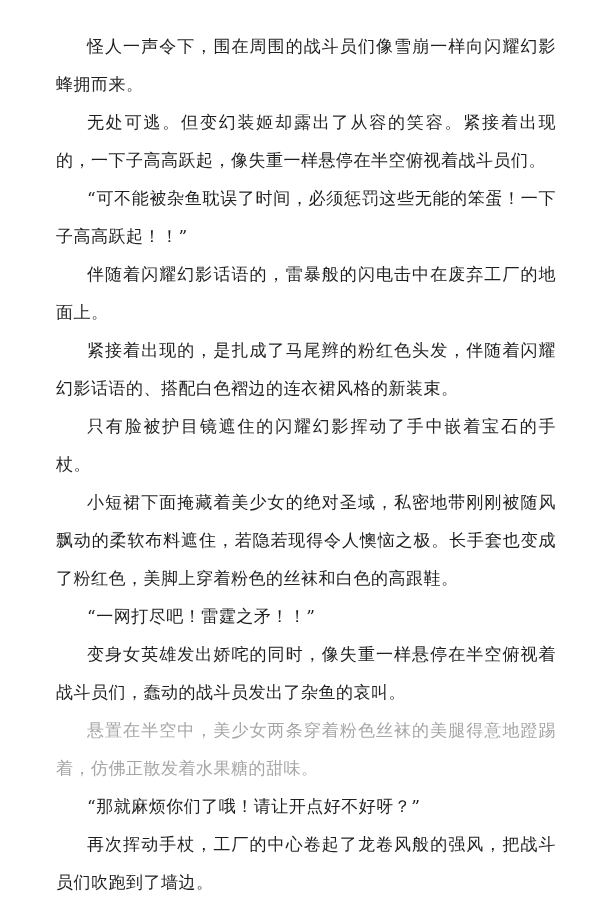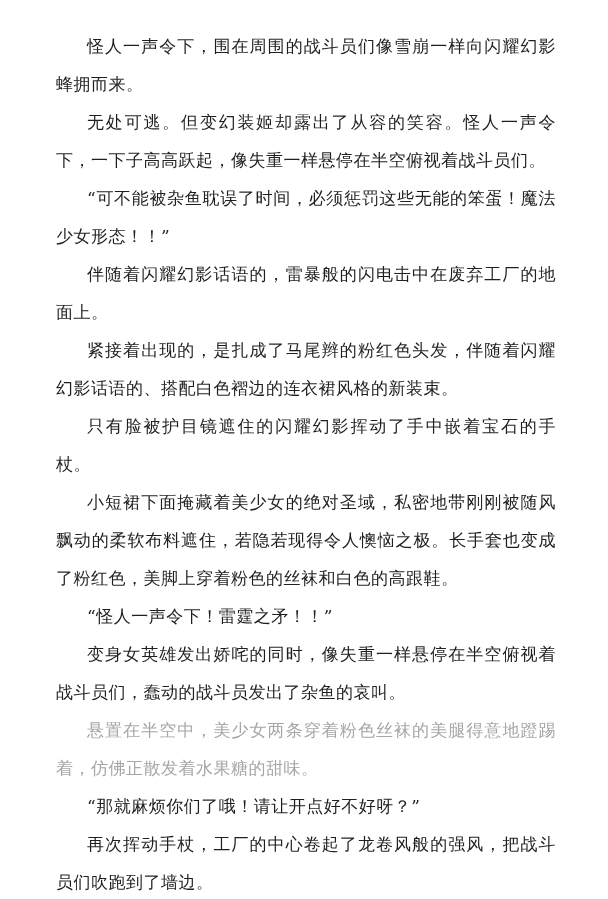--- a/index.html
+++ b/index.html
@@ -32,24 +32,24 @@
   }
   .page p.para.dim {
     color: var(--dim-color, #a6a6a6);
   }
 </style>
 </head>
 <body>
 
 <main class="page">
     <p class="para">怪人一声令下，围在周围的战斗员们像雪崩一样向闪耀幻影蜂拥而来。</p>
-    <p class="para">无处可逃。但变幻装姬却露出了从容的笑容。怪人一声令下，一下子高高跃起，像失重一样悬停在半空俯视着战斗员们。</p>
-    <p class="para">“可不能被杂鱼耽误了时间，必须惩罚这些无能的笨蛋！魔法少女形态！！”</p>
+    <p class="para">无处可逃。但变幻装姬却露出了从容的笑容。紧接着出现的，一下子高高跃起，像失重一样悬停在半空俯视着战斗员们。</p>
+    <p class="para">“可不能被杂鱼耽误了时间，必须惩罚这些无能的笨蛋！一下子高高跃起！！”</p>
     <p class="para">伴随着闪耀幻影话语的，雷暴般的闪电击中在废弃工厂的地面上。</p>
     <p class="para">紧接着出现的，是扎成了马尾辫的粉红色头发，伴随着闪耀幻影话语的、搭配白色褶边的连衣裙风格的新装束。</p>
     <p class="para">只有脸被护目镜遮住的闪耀幻影挥动了手中嵌着宝石的手杖。</p>
     <p class="para">小短裙下面掩藏着美少女的绝对圣域，私密地带刚刚被随风飘动的柔软布料遮住，若隐若现得令人懊恼之极。长手套也变成了粉红色，美脚上穿着粉色的丝袜和白色的高跟鞋。</p>
-    <p class="para">“怪人一声令下！雷霆之矛！！”</p>
+    <p class="para">“一网打尽吧！雷霆之矛！！”</p>
     <p class="para">变身女英雄发出娇咤的同时，像失重一样悬停在半空俯视着战斗员们，蠢动的战斗员发出了杂鱼的哀叫。</p>
     <p class="para dim">悬置在半空中，美少女两条穿着粉色丝袜的美腿得意地蹬踢着，仿佛正散发着水果糖的甜味。</p>
     <p class="para">“那就麻烦你们了哦！请让开点好不好呀？”</p>
     <p class="para">再次挥动手杖，工厂的中心卷起了龙卷风般的强风，把战斗员们吹跑到了墙边。</p>
   </main>
 
 </body></html>

